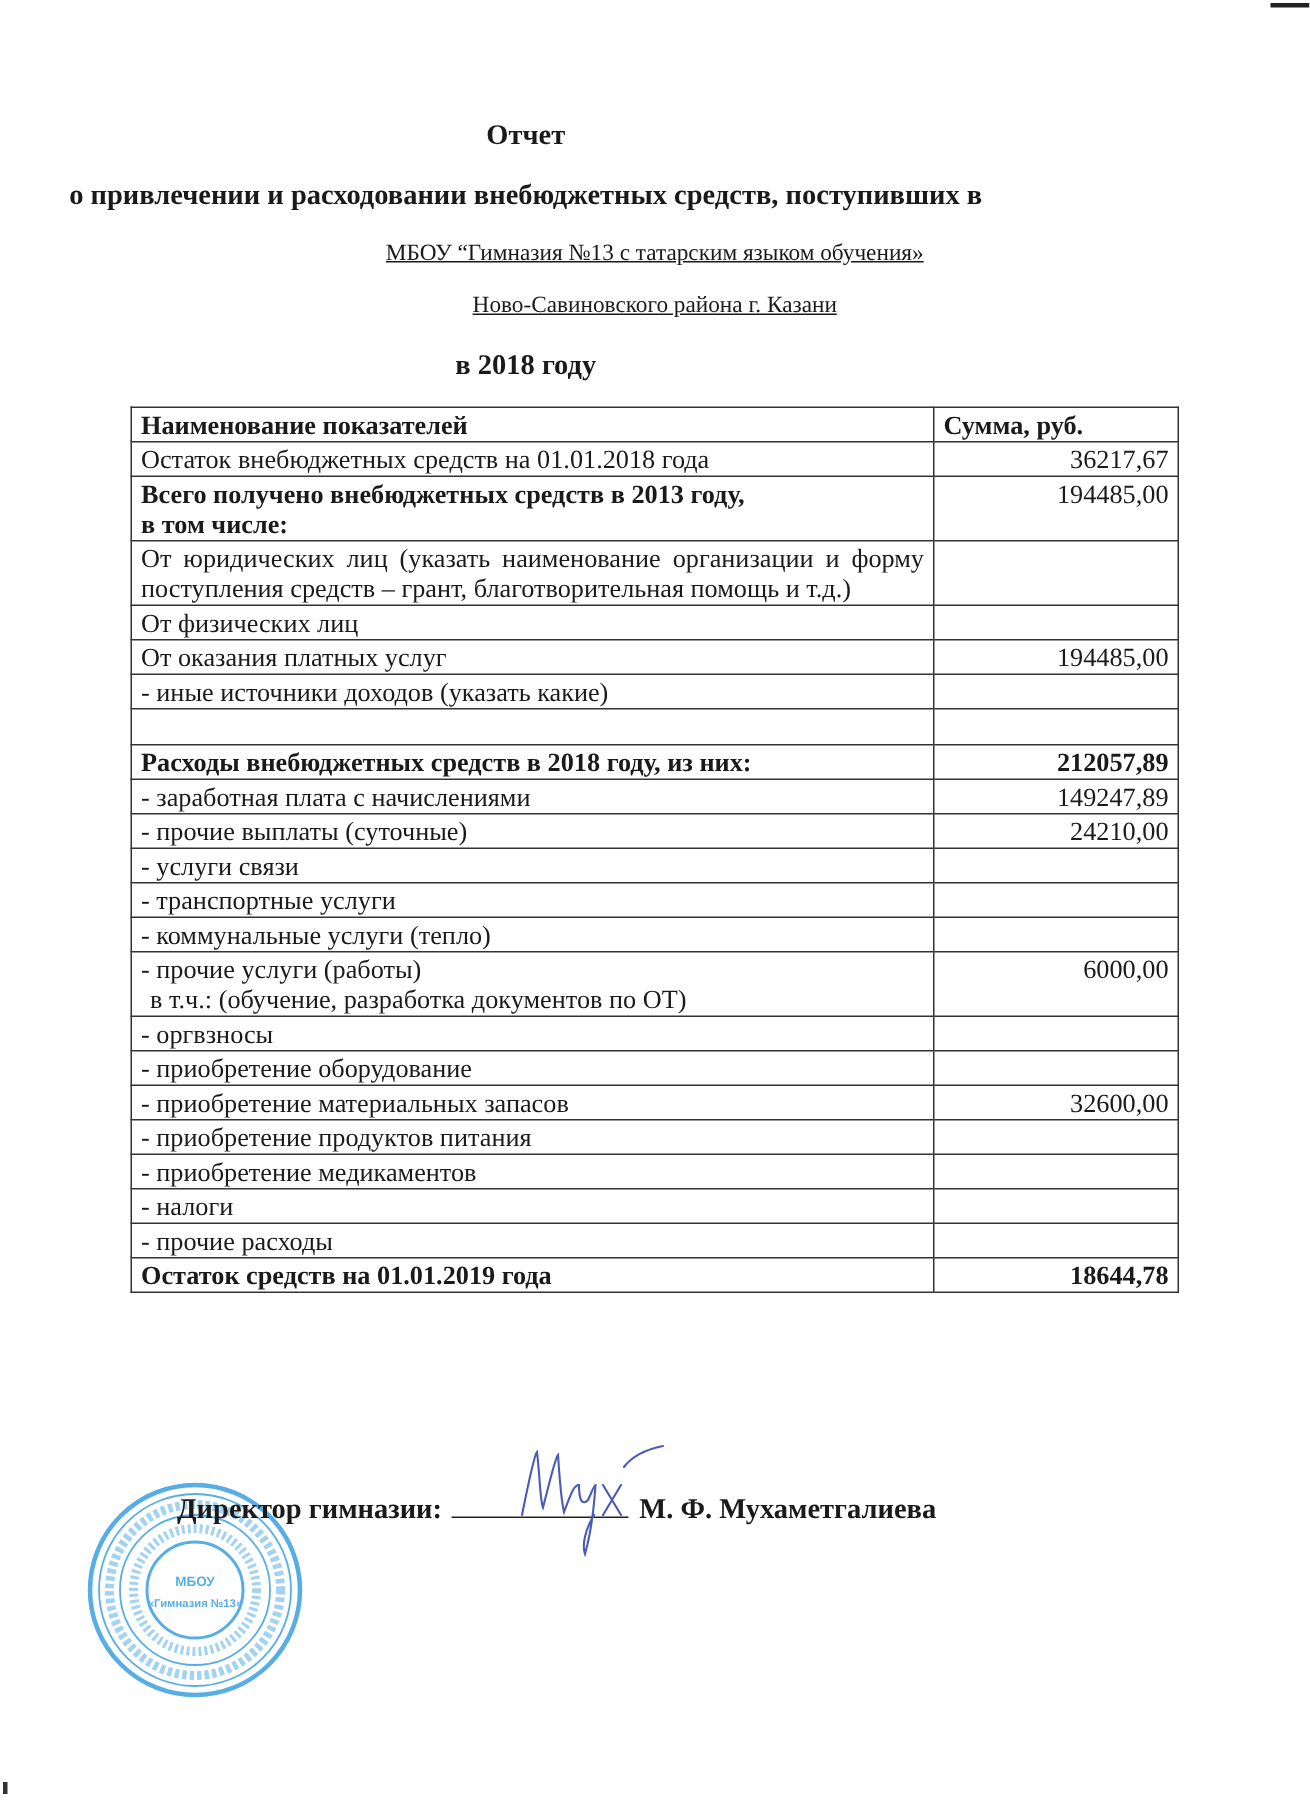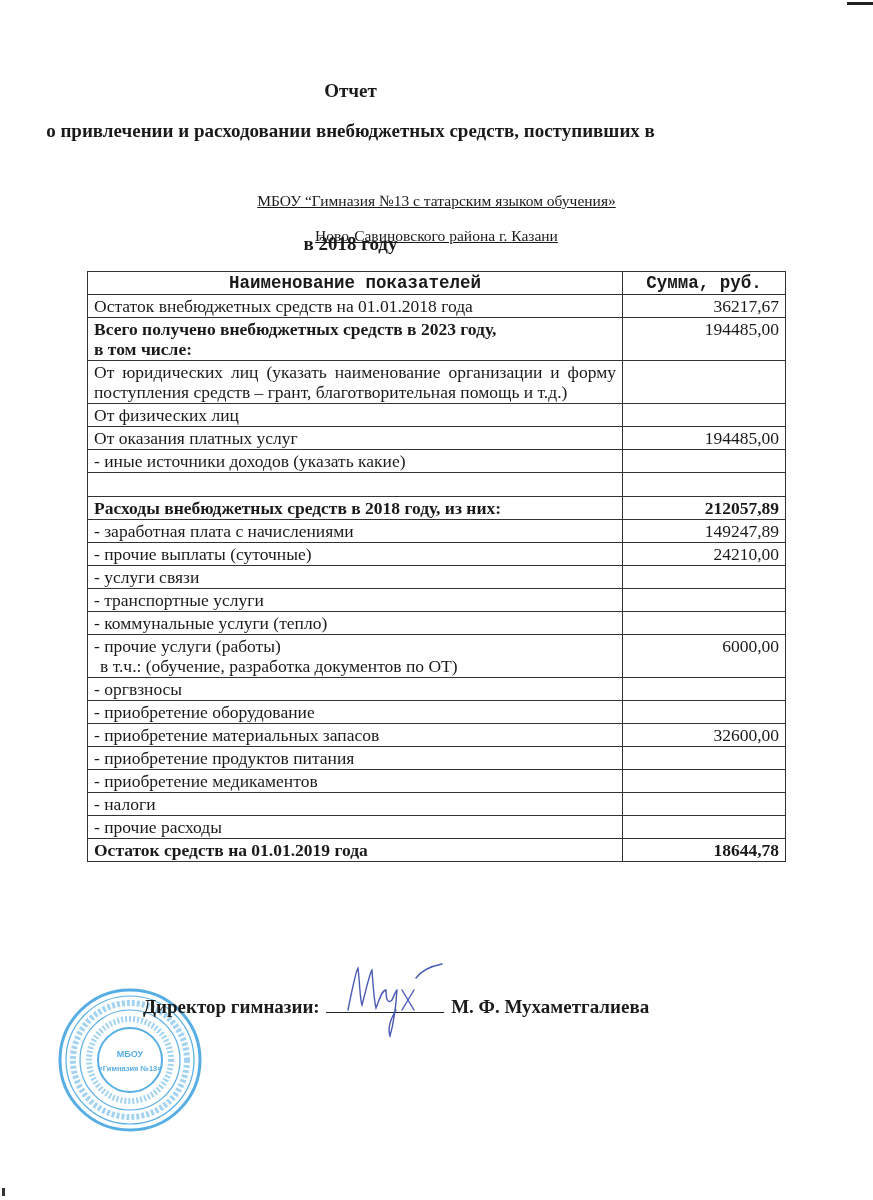--- a/index.html
+++ b/index.html
@@ -5,38 +5,38 @@
     html, body { margin: 0; padding: 0; }
     body {
       width: 873px; height: 1200px; background: #ffffff; position: relative; overflow: hidden;
       font-family: "Liberation Serif", "DejaVu Serif", serif; color: #1a1a1a;
     }
     .topmark { position: absolute; right: 0; top: 2px; width: 26px; height: 3px; background: #222; }
     .bottommark { position: absolute; left: 2px; bottom: 4px; width: 3px; height: 8px; background: #333; }
     .title { position: absolute; left: 0; width: 701px; text-align: center; font-weight: bold; font-size: 19px; }
     .title.t1 { top: 80px; }
     .title.t2 { top: 120px; }
-    .sub { position: absolute; left: 0; width: 873px; text-align: center; font-size: 15.5px; text-decoration: underline; margin-top: 32px; }
+    .sub { position: absolute; left: 0; width: 873px; text-align: center; font-size: 15.5px; text-decoration: underline; }
     .sub.s1 { top: 160px; }
     .sub.s2 { top: 195px; }
     .title.t3 { top: 233px; }
     table.report {
       position: absolute; left: 87px; top: 271px; width: 699px;
       border-collapse: collapse; font-size: 17.5px; line-height: 20px;
     }
     table.report td, table.report th {
       border: 1.3px solid #333; padding: 1px 6px 1px 6px; vertical-align: top;
     }
-    table.report th { font-weight: bold; text-align: center; font-family: Liberation Mono, monospace; }
+    table.report th { font-weight: bold; text-align: left; }
     td.val { text-align: right; width: 150px; }
     td.name { text-align: justify; margin-left: 24px; }
     tr.bold td { font-weight: bold; }
     tr.empty td { height: 21px; }
     .sign {
-      position: absolute; top: 996px; left: 118px; font-size: 19px; font-weight: bold; white-space: nowrap; margin-left: 25px;
+      position: absolute; top: 996px; left: 118px; font-size: 19px; font-weight: bold; white-space: nowrap;
     }
     .sign .line { display: inline-block; width: 118px; border-bottom: 1.5px solid #222; height: 14px; margin: 0 2px; vertical-align: baseline; }
     .signature { position: absolute; left: 330px; top: 960px; width: 120px; height: 80px; }
     .stamp { position: absolute; left: 55px; top: 985px; width: 150px; height: 150px; opacity: 0.85; }
   </style>
 </head>
 <body>
 
 <div class="topmark"></div>
 
@@ -51,21 +51,21 @@
       <tr>
     <th>Наименование показателей</th>
     <th style="width:150px">Сумма, руб.</th>
   </tr>
   <tr>
     <td class="name">Остаток внебюджетных средств на 01.01.2018 года</td>
     <td class="val">36217,67</td>
   </tr>
   <tr class="bold">
     <td class="name">
-      <div>Всего получено внебюджетных средств в 2023 году,</div>
+      <div>Всего получено внебюджетных средств в 2013 году,</div>
       <div>в том числе:</div>
     </td>
     <td class="val" style="font-weight:normal">194485,00</td>
   </tr>
   <tr>
     <td class="name">От юридических лиц (указать наименование организации и форму поступления средств – грант, благотворительная помощь и т.д.)</td>
     <td class="val"></td>
   </tr>
   <tr>
     <td class="name">От физических лиц</td>

